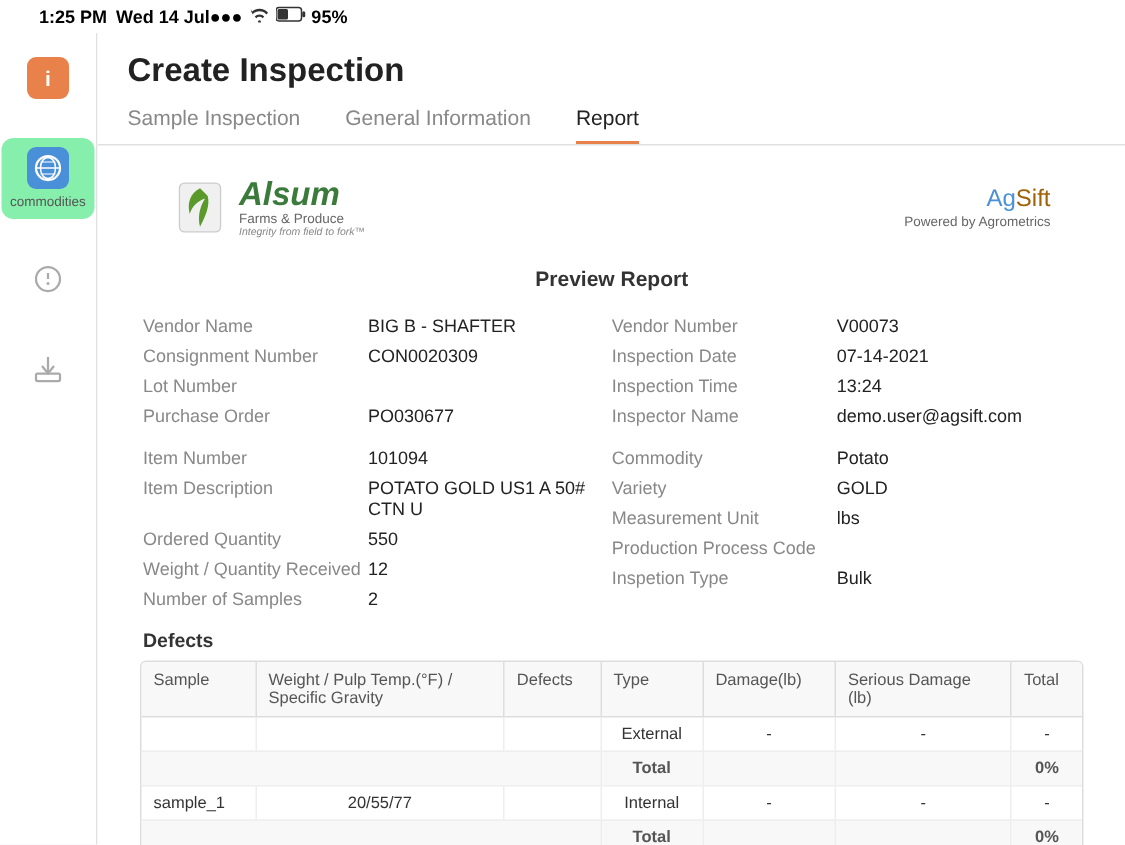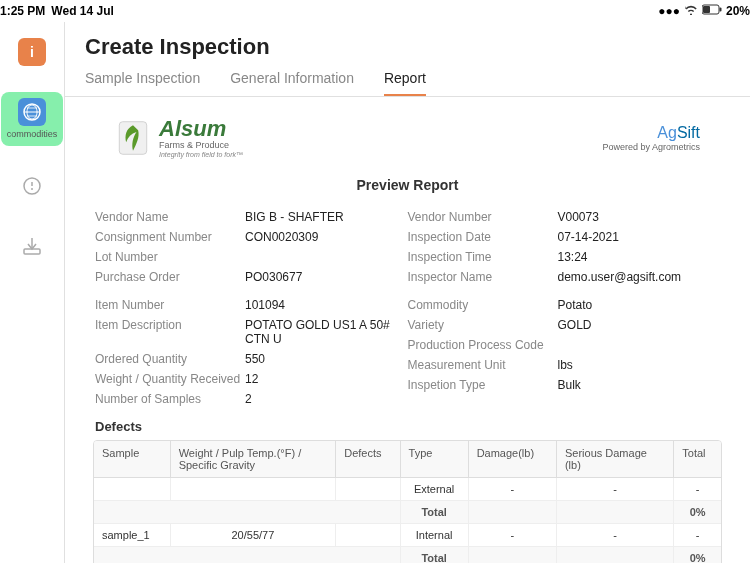--- a/index.html
+++ b/index.html
@@ -2,23 +2,22 @@
 <html><head>
   <meta charset="utf-8">
   <style>
     * { box-sizing: border-box; margin: 0; padding: 0; }
     body { font-family: -apple-system, BlinkMacSystemFont, 'Helvetica Neue', Arial, sans-serif; background: #f2f2f7; width: 750px; height: 563px; overflow: hidden; }
 
     
     .status-bar {
       background: #fff;
       display: flex;
-      justify-content: space-between;
-      align-items: center;
-      padding: 4px 0;
+      align-items: center;
+      padding: 4px 26px;
       font-size: 12px;
       font-weight: 600;
       height: 22px;
     }
     .status-left { display: flex; gap: 6px; }
     .status-right { display: flex; align-items: center; gap: 4px; }
 
     
     .app-container { display: flex; height: calc(563px - 22px); }
 
@@ -118,21 +117,21 @@
       width: 36px;
       height: 36px;
     }
     .alsum-text { line-height: 1.1; }
     .alsum-name { font-size: 22px; font-weight: 700; color: #3a7a3a; font-style: italic; }
     .alsum-sub { font-size: 9px; color: #666; }
     .alsum-tagline { font-size: 7px; color: #888; font-style: italic; }
 
     .agsift-logo { text-align: right; }
     .agsift-ag { color: #4a90d9; }
-    .agsift-sift { color: #0369a1; }
+    .agsift-sift { color: #a16207; }
     .agsift-powered { font-size: 9px; color: #666; }
 
     .preview-title {
       text-align: center;
       font-size: 14px;
       font-weight: 600;
       color: #333;
       margin: 8px 0 14px;
     }
 
@@ -220,21 +219,21 @@
           <path d="M7 8.5a1 1 0 1 1 0 2 1 1 0 0 1 0-2zm-3.2-2.5a4.5 4.5 0 0 1 6.4 0l-1.1 1.1a3 3 0 0 0-4.2 0L3.8 6zm-2.5-2.5a7.5 7.5 0 0 1 11.4 0l-1.1 1.1a6 6 0 0 0-9.2 0L1.3 1z" fill="#333"></path>
         </svg>
     </span>
     <span>
       <svg width="20" height="11" viewBox="0 0 20 11">
           <rect x="0" y="1" width="17" height="9" rx="2" ry="2" fill="none" stroke="#333" stroke-width="1"></rect>
           <rect x="17.5" y="3.5" width="2" height="4" rx="1" fill="#333"></rect>
           <rect x="1" y="2" width="7" height="7" rx="1" fill="#333"></rect>
         </svg>
     </span>
-    <span>20%</span>
+    <span>95%</span>
   </div>
 </div>
 
 <div class="app-container">
 
   <div class="sidebar">
     <div class="sidebar-icon">
       <div class="sidebar-icon-img orange">i</div>
     </div>
     <div class="sidebar-icon active">
@@ -366,26 +365,26 @@
           <div class="info-row" style="height:8px"></div>
           <div class="info-row">
             <span class="info-label">Commodity</span>
             <span class="info-value">Potato</span>
           </div>
           <div class="info-row">
             <span class="info-label">Variety</span>
             <span class="info-value">GOLD</span>
           </div>
           <div class="info-row">
+            <span class="info-label">Measurement Unit</span>
+            <span class="info-value">lbs</span>
+          </div>
+          <div class="info-row">
             <span class="info-label">Production Process Code</span>
             <span class="info-value"></span>
-          </div>
-          <div class="info-row">
-            <span class="info-label">Measurement Unit</span>
-            <span class="info-value">lbs</span>
           </div>
           <div class="info-row">
             <span class="info-label">Inspetion Type</span>
             <span class="info-value">Bulk</span>
           </div>
         </div>
       </div>
 
       <div class="defects-title">Defects</div>
       <div class="defects-table-wrap">

